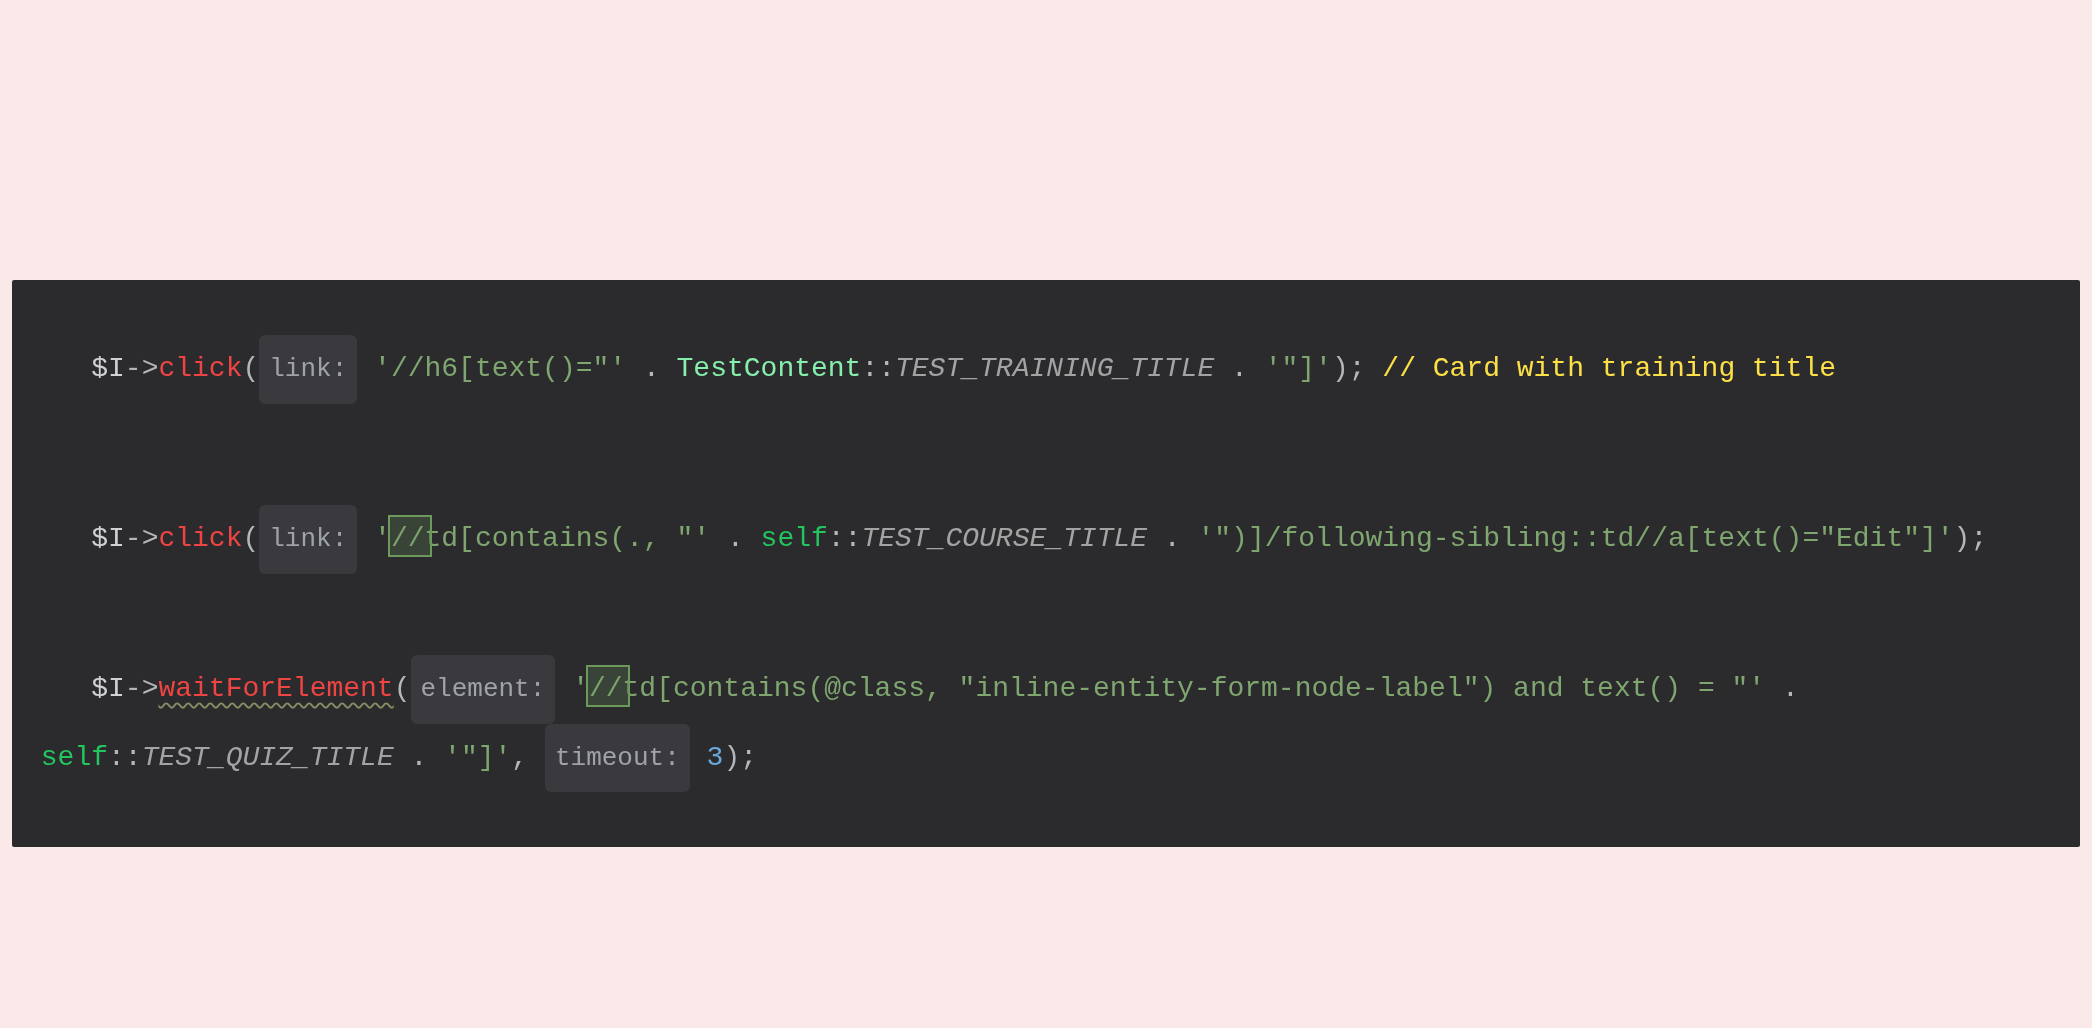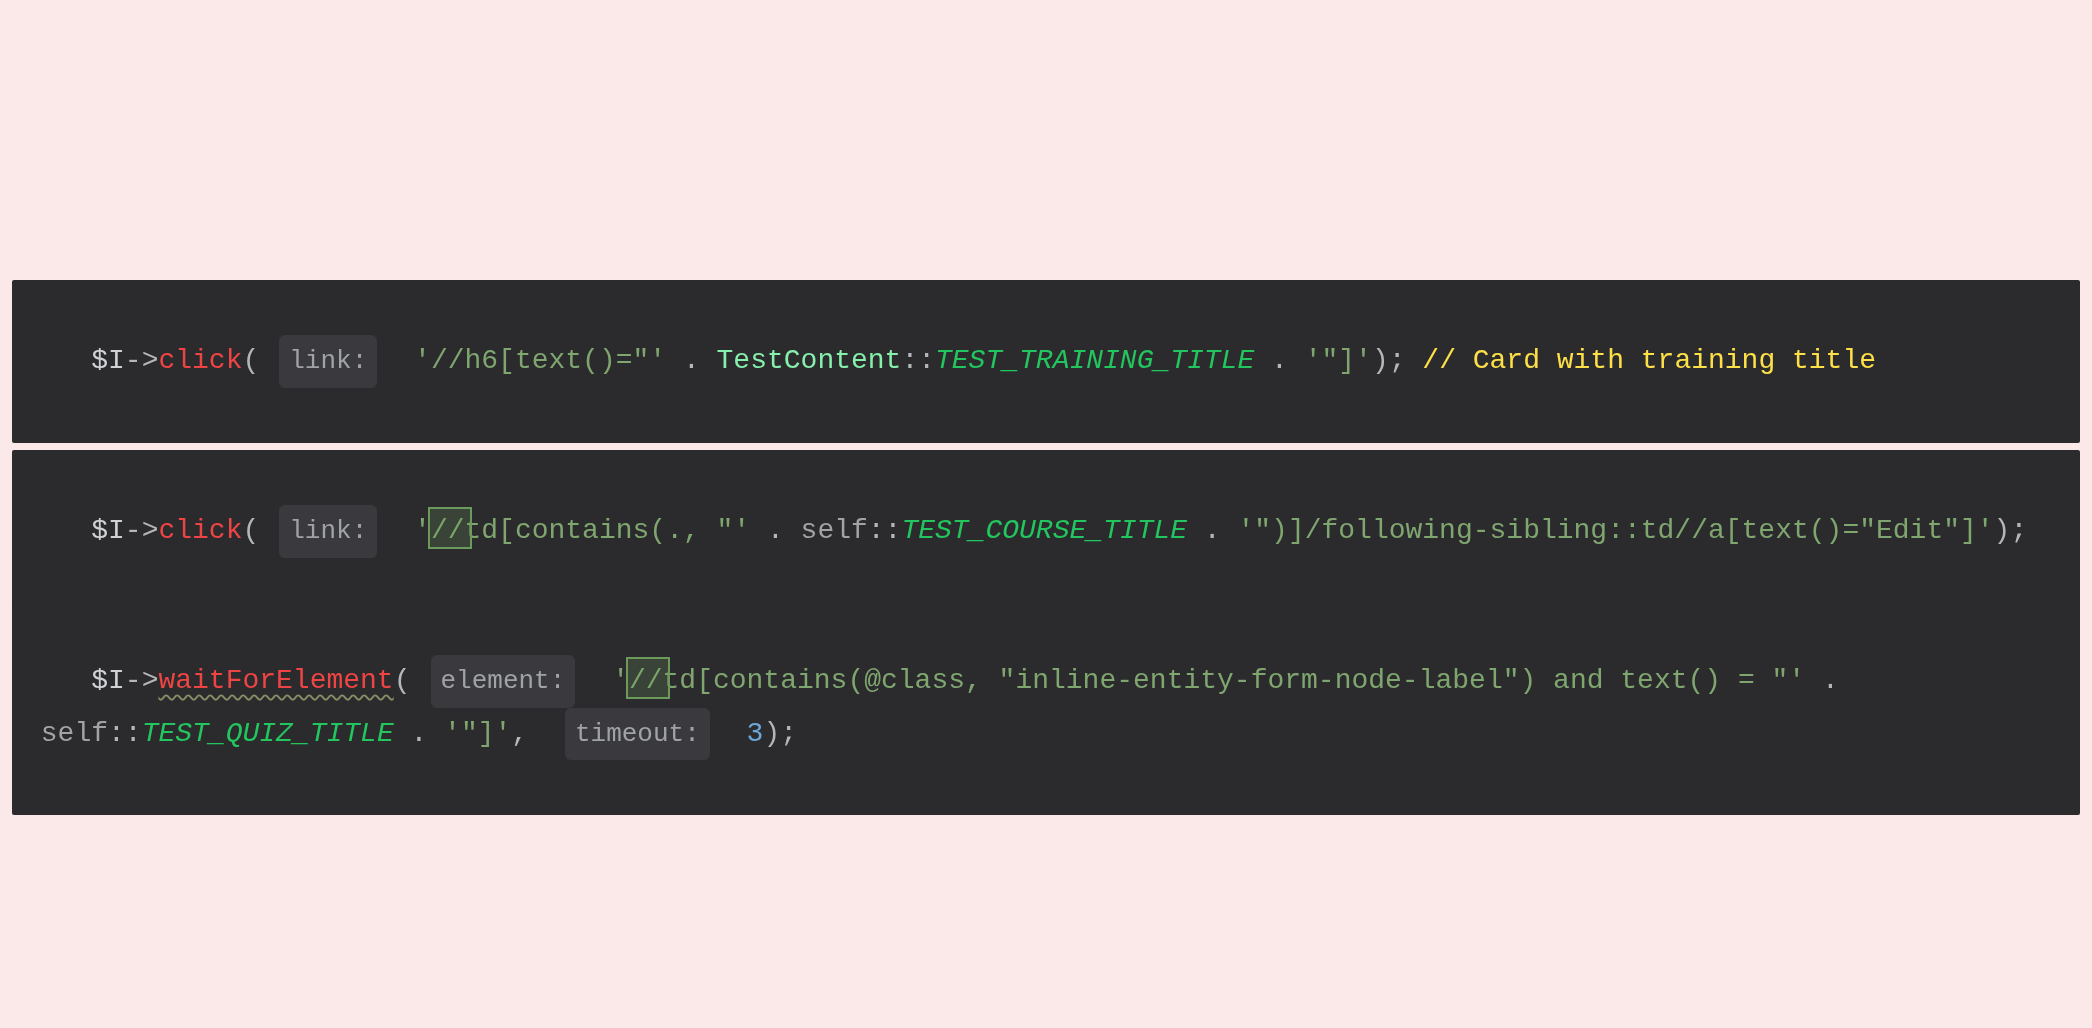--- a/index.html
+++ b/index.html
@@ -28,30 +28,30 @@
 
   .row { white-space: pre-wrap; word-break: break-all; }
 
   
   .tk-var    { color: #cfd2d5; }            
   .tk-op     { color: #b4b7ba; }            
   .tk-func   { color: #ef4444; }            
   .tk-wavy   { text-decoration: underline wavy #8a8d64; text-decoration-thickness: 2px; text-underline-offset: 6px; }
   .tk-str    { color: #7fa66f; }            
   .tk-class  { color: #86efac; }            
-  .tk-kw     { color: #a3a3a3; }            
-  .tk-const  { color: #22c55e; font-style: italic; } 
+  .tk-kw     { color: #22c55e; }            
+  .tk-const  { color: #a3a3a3; font-style: italic; } 
   .tk-num    { color: #6aa7d8; }            
   .tk-cmt    { color: #fde047; }            
   .hint {
     background: #3a3a3e;
     color: #9fa3a6;
     border-radius: 6px;
-    padding: 6px 10px;
-    margin: 0 20px;
+    padding: 14px 10px;
+    margin: 0 0;
     display: inline-block;
     font-size: 26px;
   }
   .highlight-box {
     display: inline-block;
     position: relative;
   }
   .highlight-box::before {
     content: "";
     position: absolute;

